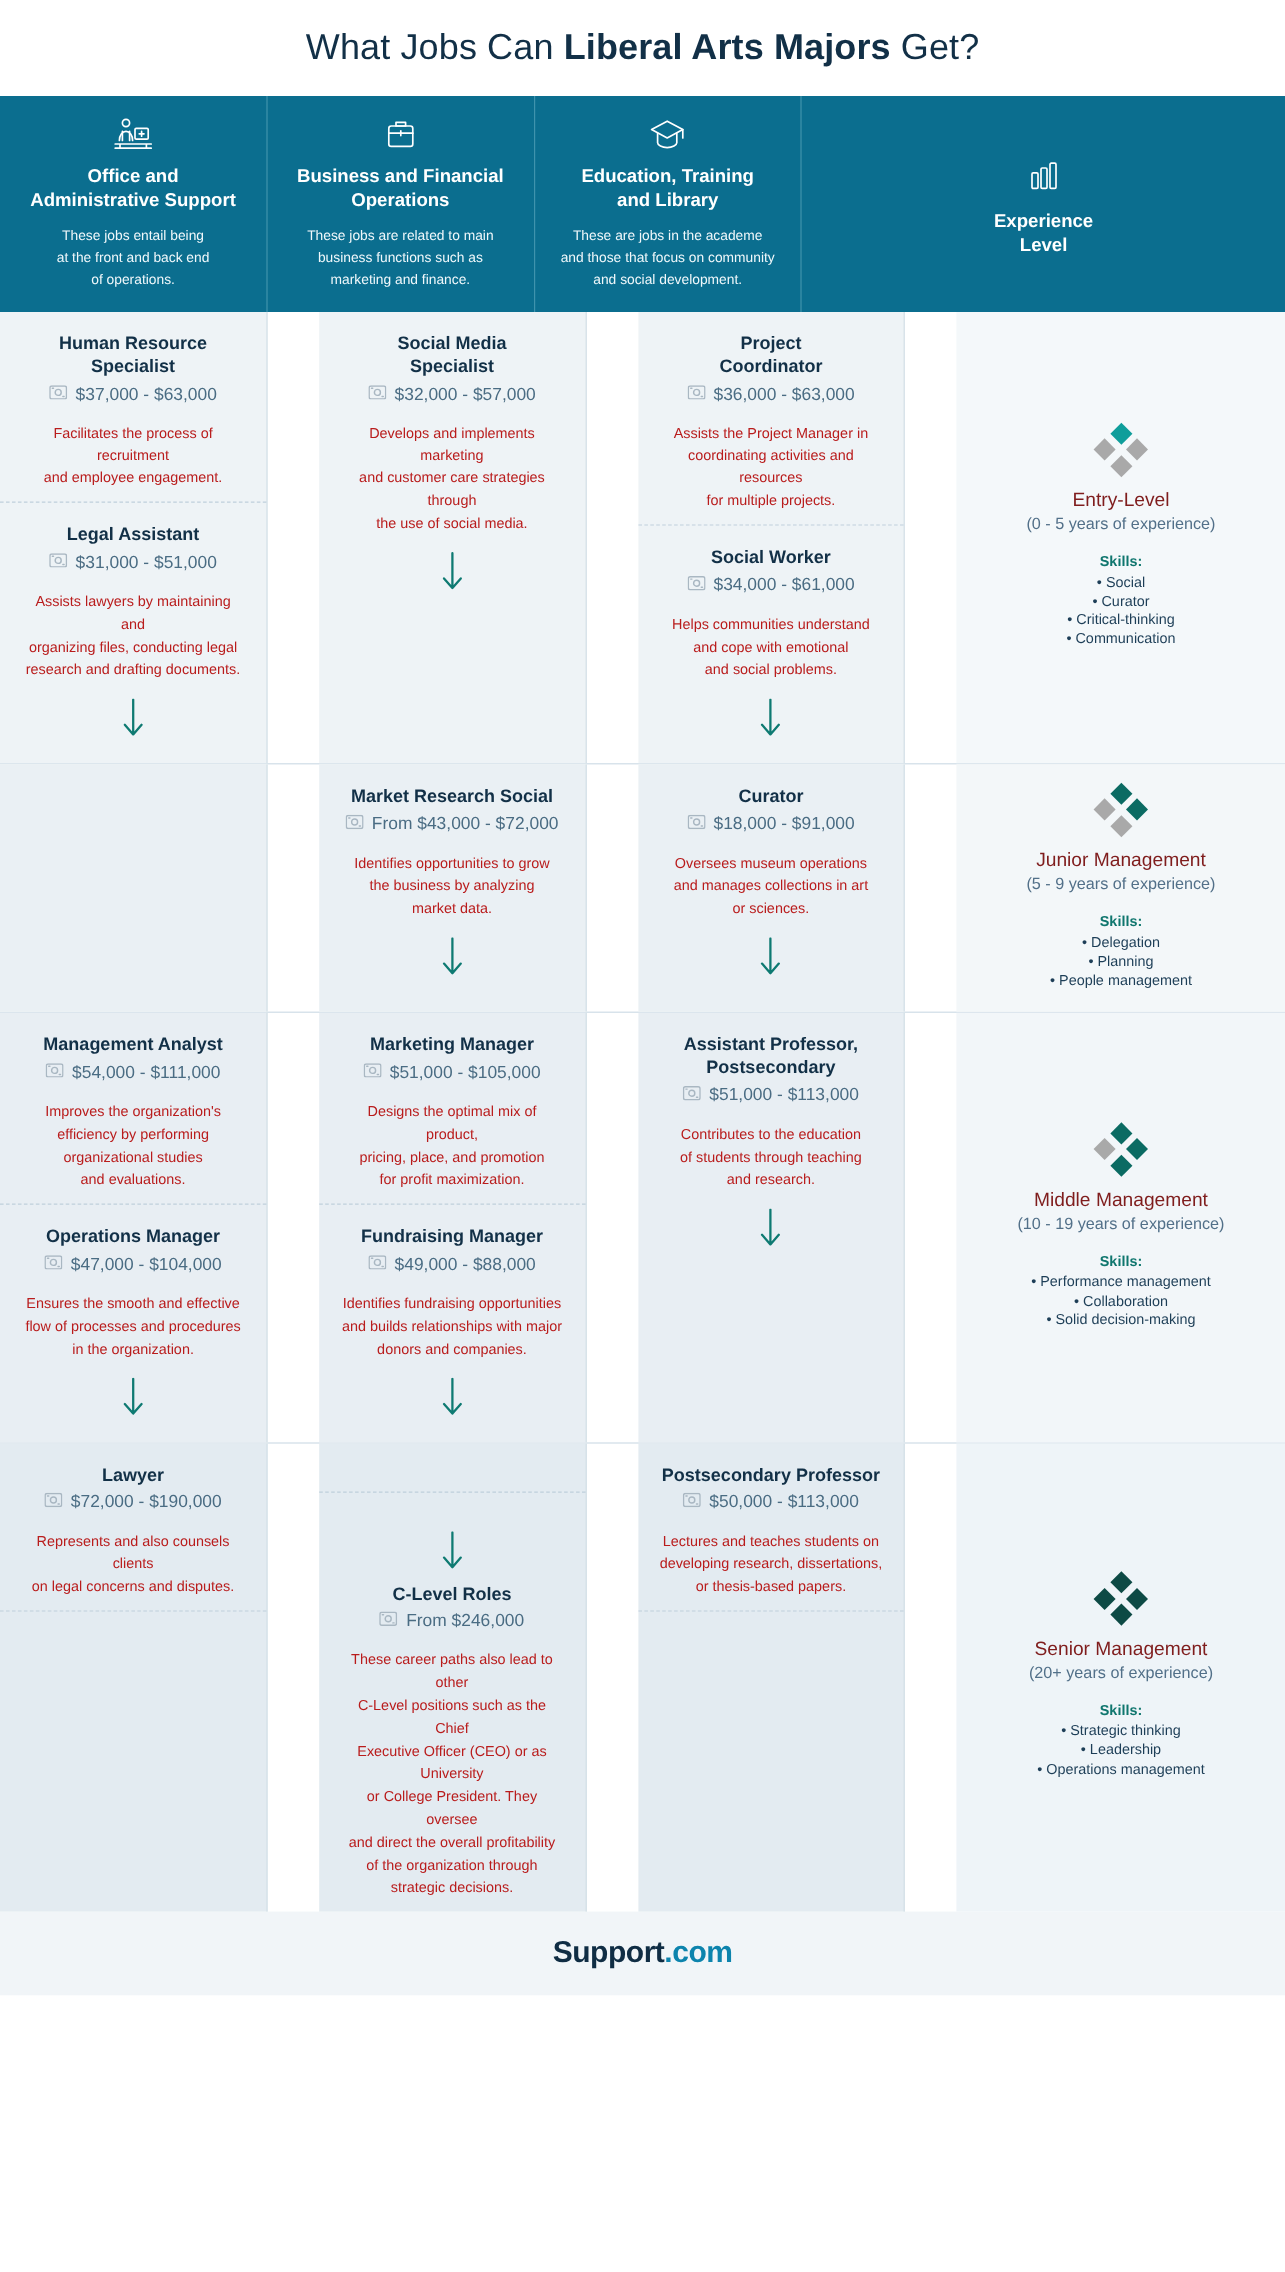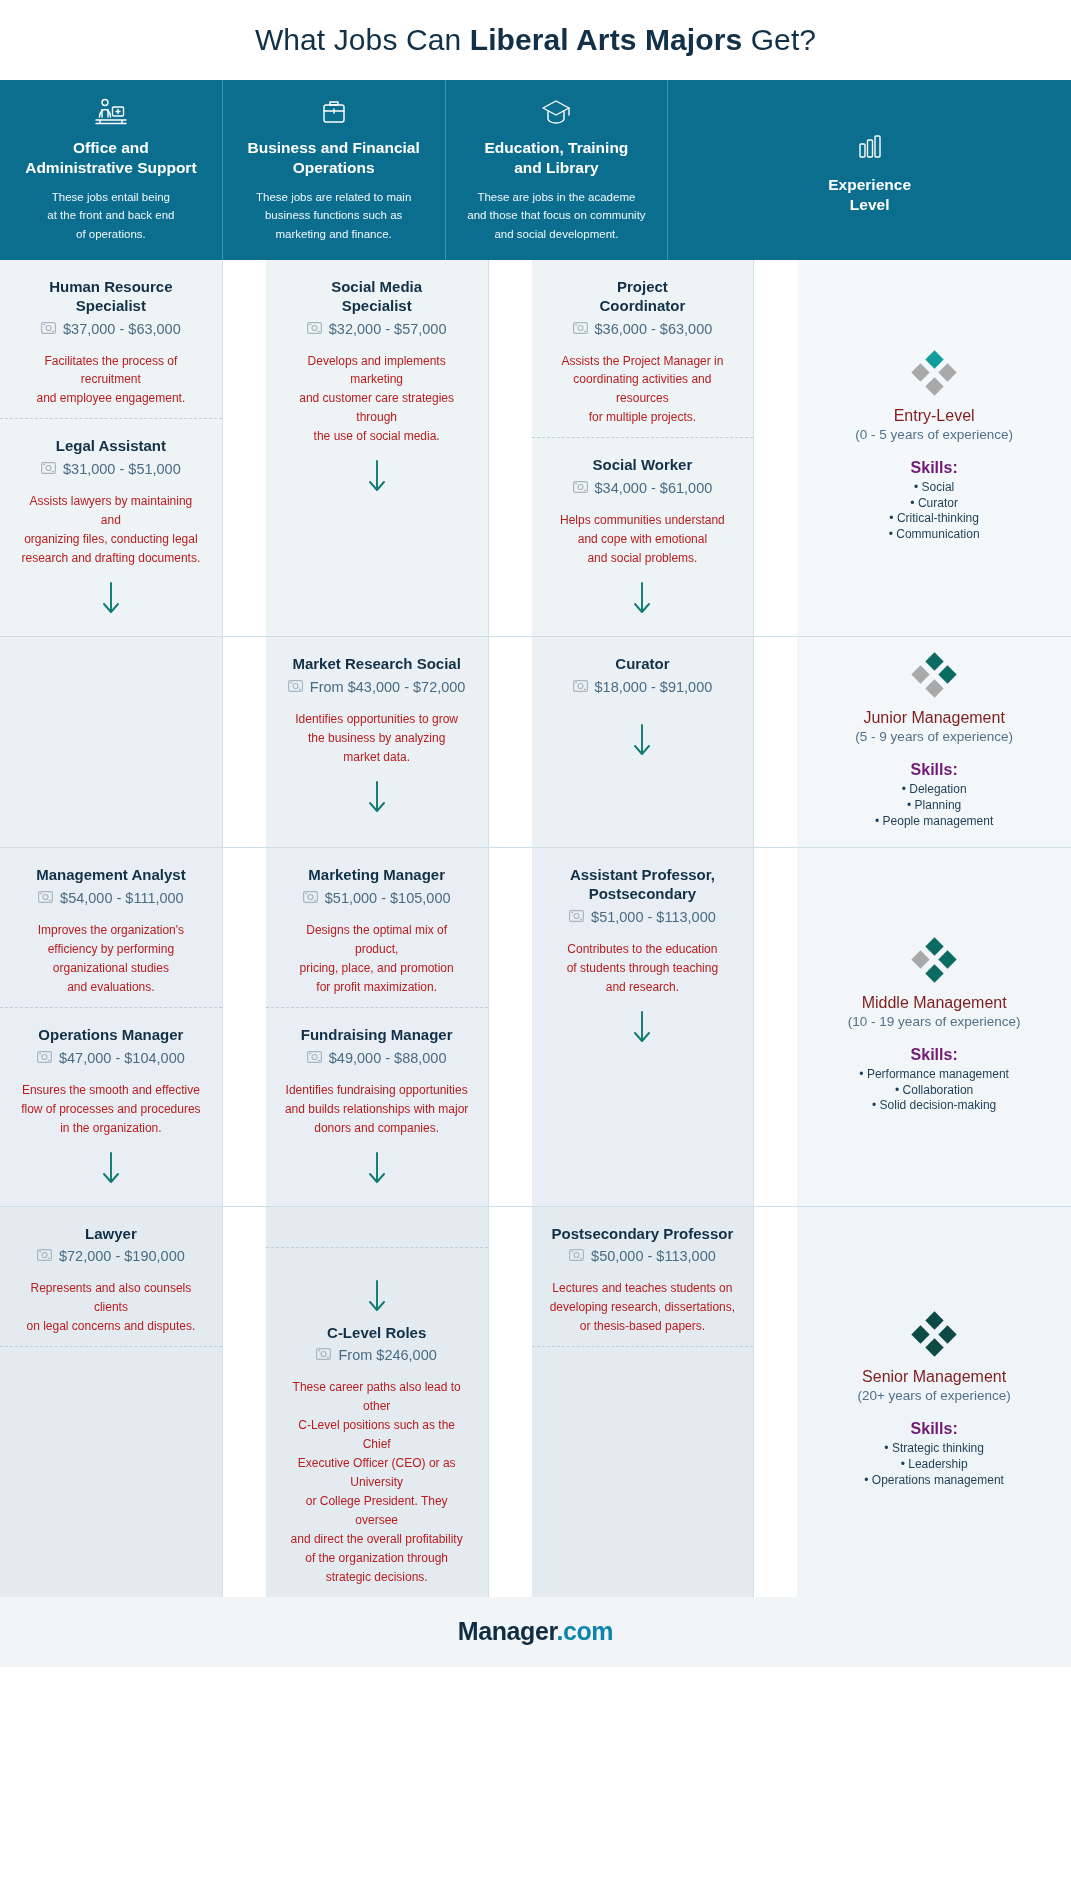--- a/index.html
+++ b/index.html
@@ -165,23 +165,23 @@
     font-weight: 400;
     color: #7f1d1d;
     margin-bottom: 2px;
   }
   .exp-years {
     font-size: 13.5px;
     color: #527089;
     margin-bottom: 17px;
   }
   .skills-label {
-    font-size: 16px;
+    font-size: 12px;
     font-weight: 700;
-    color: #701a75;
+    color: #0f766e;
     margin-bottom: 3px;
   }
   .skill {
     font-size: 12px;
     color: #1d3e57;
     line-height: 1.32;
   }
 
   
   .footer {
@@ -394,20 +394,21 @@
           <div class="cell">
             <div class="job-title">Curator</div>
             <div class="salary-line">
               <span class="money-icon"><svg width="15" height="12" viewBox="0 0 15 12" aria-hidden="true">
                   <rect x="0.6" y="0.6" width="13.8" height="10.8" rx="1.6" fill="none" stroke="#a9b7c2" stroke-width="1.2"></rect>
                   <circle cx="7.5" cy="6" r="2.5" fill="none" stroke="#a9b7c2" stroke-width="1.2"></circle>
                   <path d="M2.6 2.6h1M11.4 9.4h1" stroke="#a9b7c2" stroke-width="1.2" stroke-linecap="round"></path>
                 </svg></span>
               <span class="salary">$18,000 - $91,000</span>
             </div>
+            <div class="job-desc">Oversees museum operations<br>and manages collections in art<br>or sciences.</div>
             <div class="arrow">
               <svg width="20" height="34" viewBox="0 0 20 34" aria-hidden="true">
                 <path d="M10 1v28M3 22l7 8 7-8" fill="none" stroke="#0e7a72" stroke-width="1.9" stroke-linecap="round" stroke-linejoin="round"></path>
               </svg>
             </div>
           </div>
         </div>
         <div class="col expcol">
           <div class="diamond">
             <i class="d-top" style="background:#0b6b63"></i>
@@ -583,17 +584,17 @@
           <div class="skills-label">Skills:</div>
           <div class="skill">• Strategic thinking</div>
           <div class="skill">• Leadership</div>
           <div class="skill">• Operations management</div>
         </div>
       </div>
     </div>
 
   <div class="footer">
     <div class="logo">
-      <span class="a">Manager</span><span class="b">.com</span>
+      <span class="a">Support</span><span class="b">.com</span>
     </div>
   </div>
 
 </div>
 
 </body></html>

